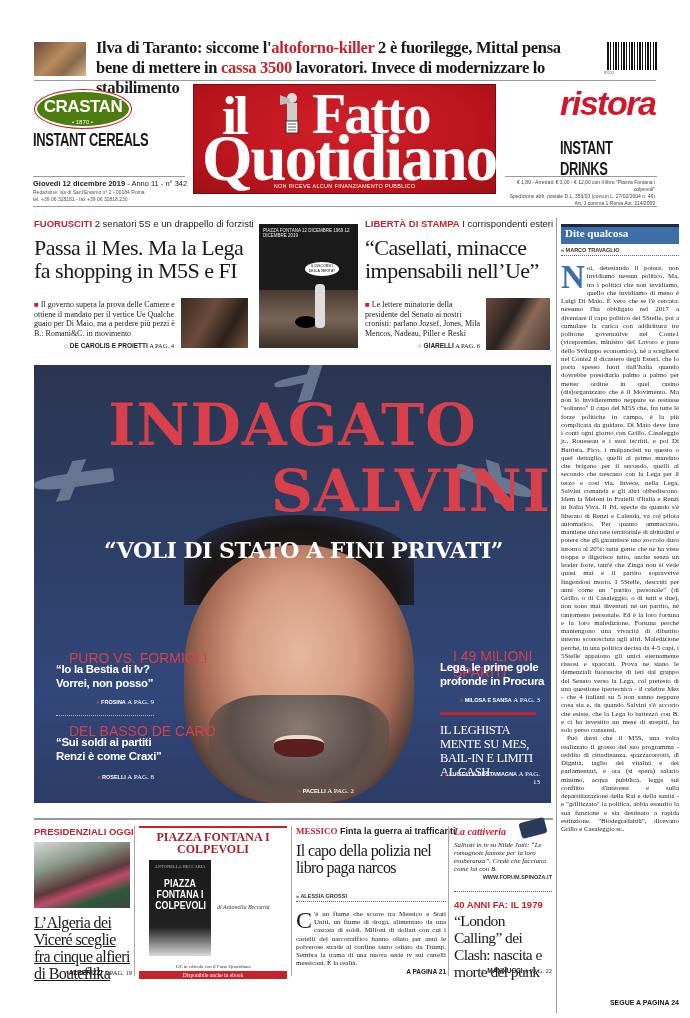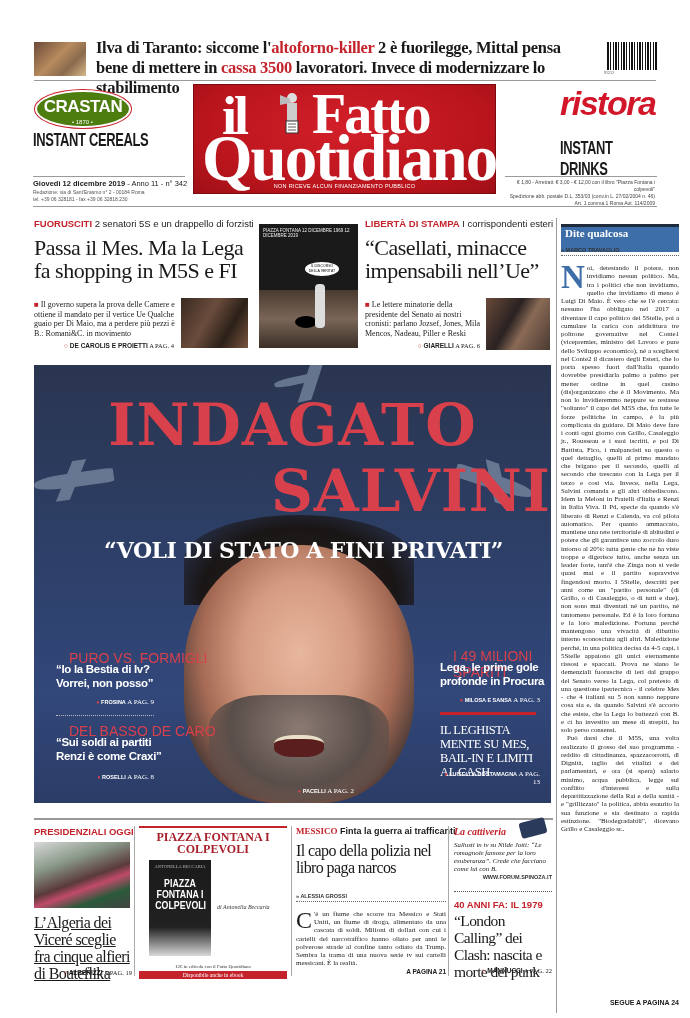--- a/index.html
+++ b/index.html
@@ -61,21 +61,21 @@
   #cartoon .cap { position:absolute; left:4px; top:4px; font-size:4.5px; color:#eee; line-height:5px; font-family:"Liberation Sans",sans-serif; }
 
   #a2-kicker { left: 365px; top: 218px; font-size: 9.5px; }
   #a2-title { left: 365px; top: 236px; width: 188px; font-size: 22px; }
   #a2-body { left: 365px; top: 300px; width: 118px; }
   #a2-photo { left: 486px; top: 298px; width: 64px; height: 52px; background: linear-gradient(120deg,#6a4a3a,#2a2222 40%,#8a6a56 60%,#4a3a32); }
   #a2-byline { left: 365px; top: 342px; width: 115px; }
 
   
   #ed-divider { left: 556px; top: 218px; width: 1px; height: 795px; background: #9a9a9a; }
-  #ed-head { left: 561px; top: 224px; width: 118px; height: 28px; background: #3d6ea8; border-top: 3px solid #1f2a3a; color: #fff; font-weight: bold; font-size: 11px; padding-left: 4px; line-height: 13px; }
+  #ed-head { left: 561px; top: 224px; width: 118px; height: 20px; background: #3d6ea8; border-top: 3px solid #1f2a3a; color: #fff; font-weight: bold; font-size: 11px; padding-left: 4px; line-height: 13px; }
   #ed-author { left: 561px; top: 247px; font-family: "Liberation Sans", sans-serif; font-size: 5.5px; font-weight: bold; color: #333; }
   #ed-dots { left: 561px; top: 255px; width: 118px; border-top: 1px dotted #666; }
   #ed-body { left: 561px; top: 264px; width: 118px; font-size: 6.9px; line-height: 8.25px; text-align: justify; hyphens: auto; }
   #ed-body .para { text-indent: 0; }
   #ed-body .para2 { text-indent: 6px; }
   #ed-segue { left: 561px; top: 999px; width: 118px; text-align: right; font-family: "Liberation Sans", sans-serif; font-weight: bold; font-size: 7px; }
 
   
   #main { left: 34px; top: 365px; width: 517px; height: 438px; background: linear-gradient(180deg,#2a3550 0%,#2d3f66 40%,#32477a 75%,#2b3c66 100%); overflow: hidden; }
   #main-face { left: 150px; top: 180px; width: 230px; height: 258px;

